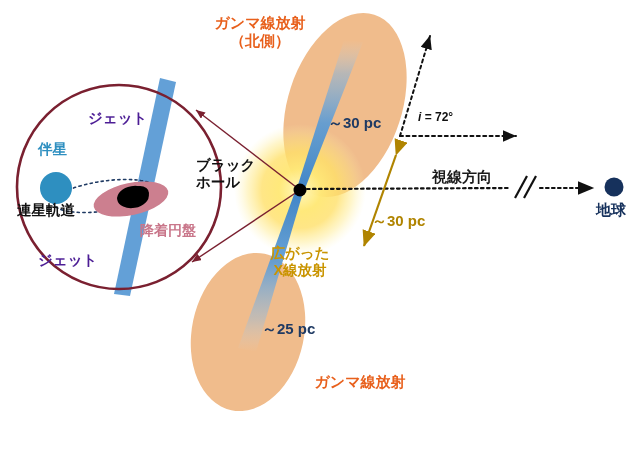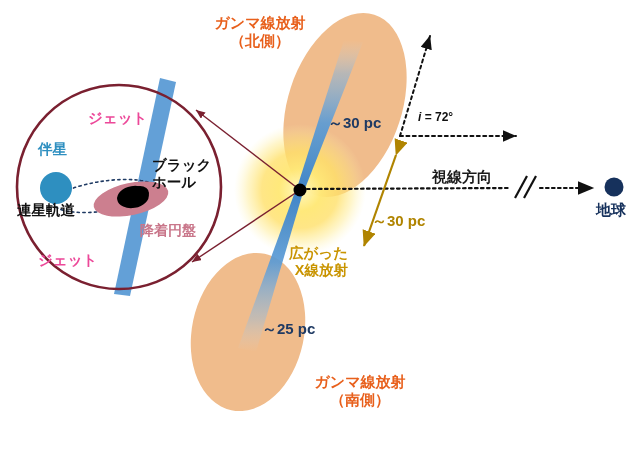--- a/index.html
+++ b/index.html
@@ -29,29 +29,29 @@
   .lbl {
     position: absolute;
     white-space: nowrap;
     font-weight: bold;
     line-height: 1.18;
   }
   .lbl-center { text-align: center; }
 
   
   .c-gamma   { color: #e8601c; }
-  .c-jet     { color: #ec4899; }
+  .c-jet     { color: #4c1d95; }
   .c-scale   { color: #1f3a63; }
   .c-earth   { color: #16315c; }
   .c-los     { color: #1a1a1a; }
   .c-incl    { color: #111111; }
-  .c-xray    { color: #c99400; text-align: right; }
+  .c-xray    { color: #c99400; }
   .c-dist    { color: #b08400; }
   .c-comp    { color: #2e8fc0; }
-  .c-bh      { color: #111111; }
+  .c-bh      { color: #111111; margin-left: 44px; }
   .c-orbit   { color: #111111; }
   .c-disk    { color: #c9768a; }
 
   .s-16 { font-size: 15px; }
   .s-15 { font-size: 14.5px; }
   .s-14 { font-size: 14px; }
   .s-incl { font-size: 12px; }
   .i-italic { font-style: italic; }
 </style>
 </head>
@@ -172,21 +172,20 @@
 
   </svg>
 
   <div class="lbl lbl-center c-gamma s-16" style="left:190px; top:14px; width:140px;">
     <div>ガンマ線放射</div>
     <div>（北側）</div>
   </div>
 
   <div class="lbl lbl-center c-gamma s-16" style="left:290px; top:373px; width:140px;">
     <div>ガンマ線放射</div>
-    <div>（南側）</div>
   </div>
 
   <div class="lbl c-scale s-16" style="left:328px; top:114px;">～30 pc</div>
 
   <div class="lbl c-scale s-16" style="left:262px; top:320px;">～25 pc</div>
 
   <div class="lbl c-dist s-16" style="left:372px; top:212px;">～30 pc</div>
 
   <div class="lbl lbl-center c-xray s-15" style="left:252px; top:245px; width:96px;">
     <div>広がった</div>

